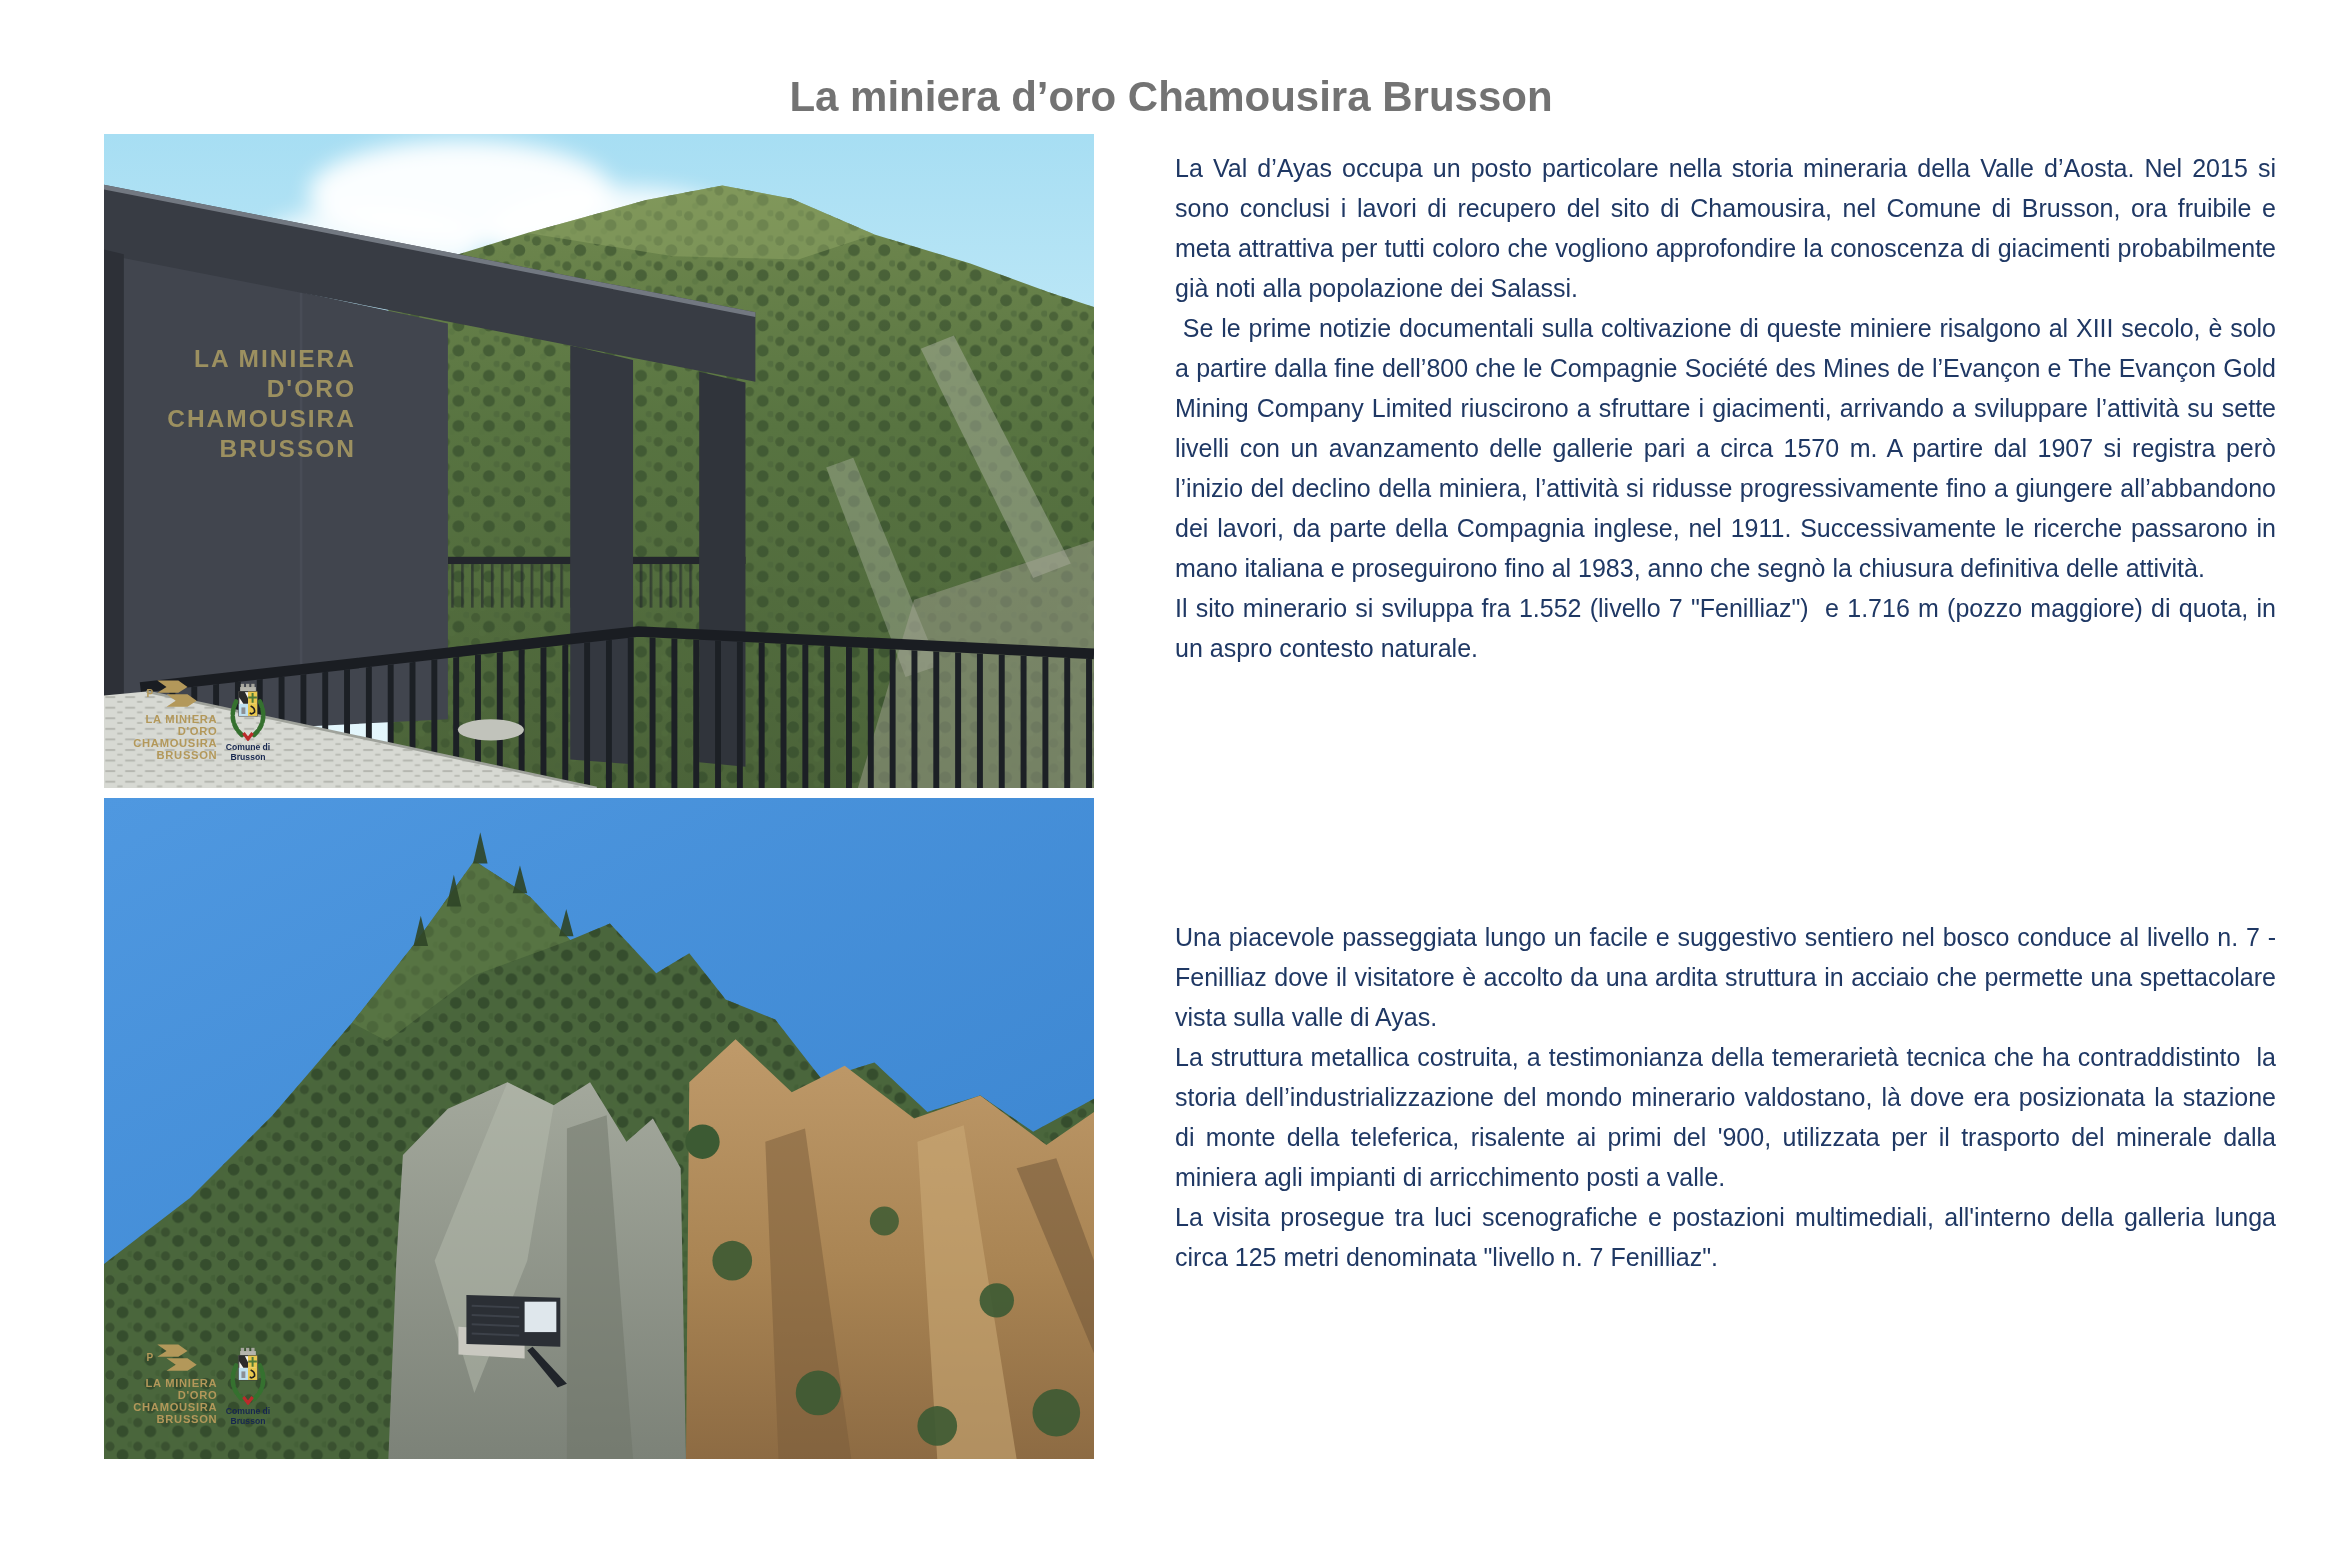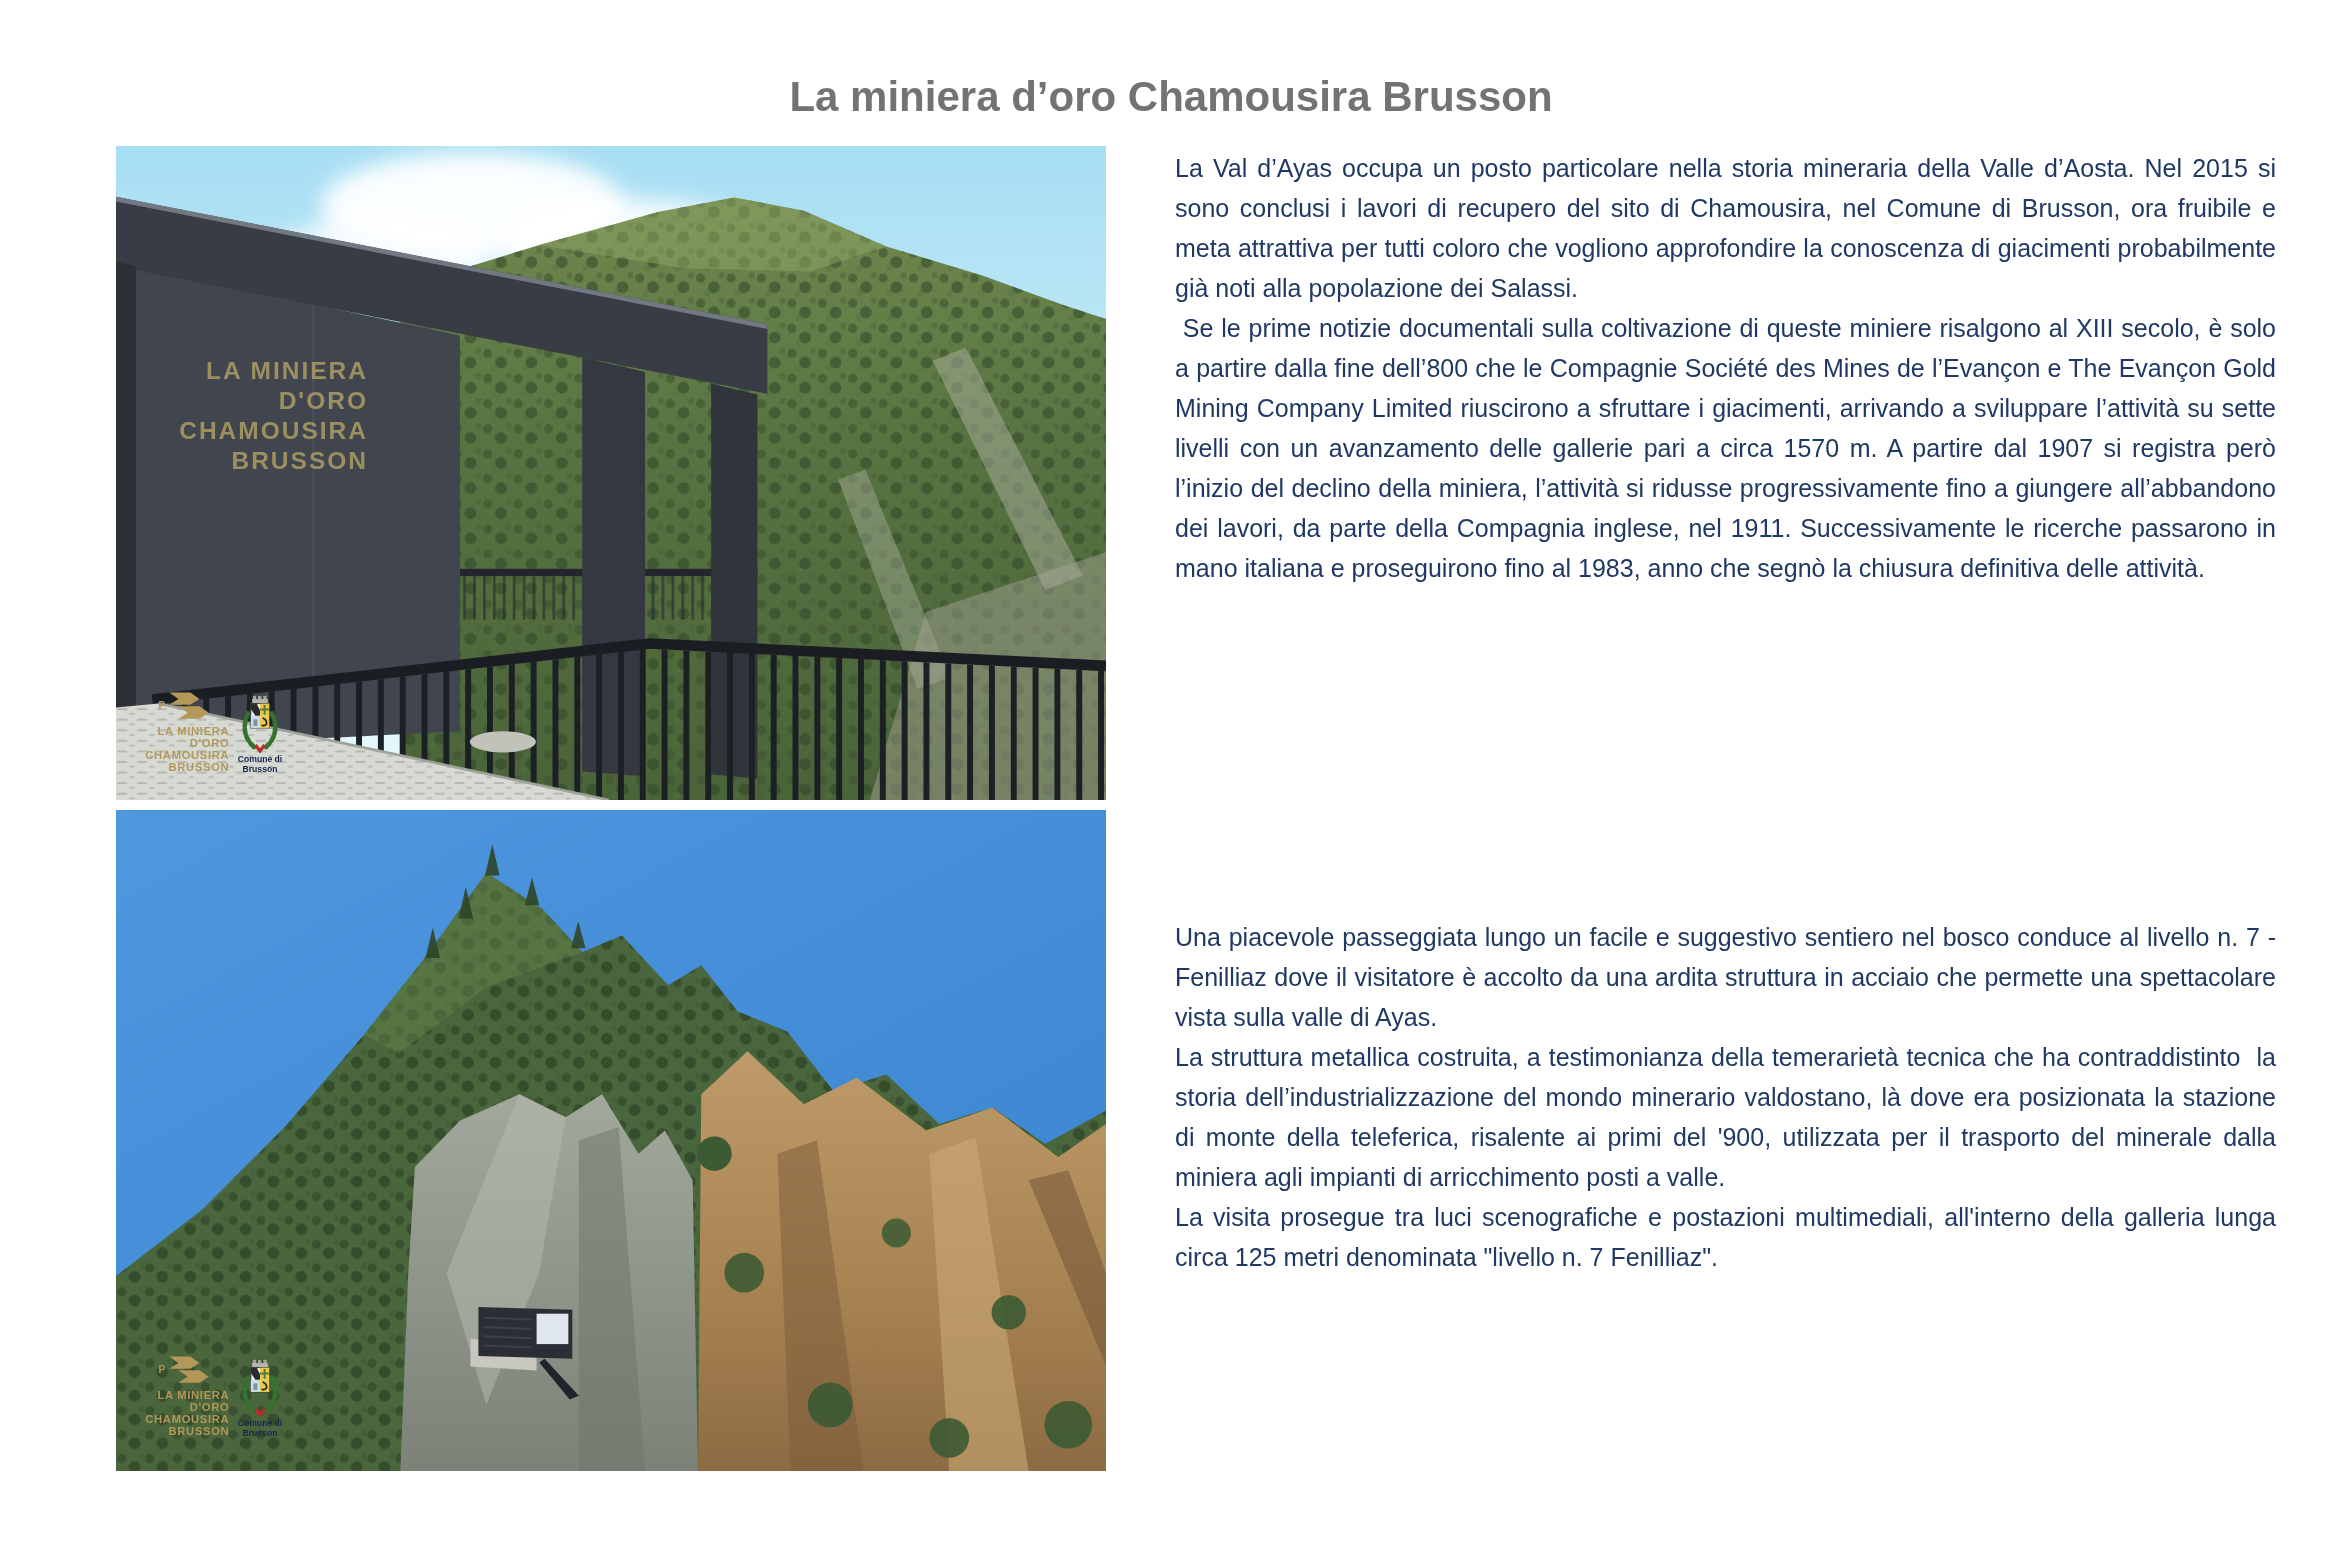--- a/index.html
+++ b/index.html
@@ -5,21 +5,21 @@
   html,body { margin:0; padding:0; background:#ffffff; }
   .page {
     position:relative; width:2342px; height:1561px; background:#ffffff;
     font-family:"Liberation Sans", sans-serif; overflow:hidden;
   }
   .doc-title {
     position:absolute; left:0; top:73px; width:100%; margin:0;
     text-align:center; font-size:42px; font-weight:700; color:#737373;
   }
   
-  figure.photo { position:absolute; margin:12px; overflow:hidden; }
+  figure.photo { position:absolute; margin:0; overflow:hidden; }
   .photo1 { left:104px; top:134px;  width:990px; height:654px;  }
   .photo2 { left:104px; top:798px; width:990px; height:661px; }
   .scene { position:absolute; inset:0; width:100%; height:100%; display:block; }
 
   .wall-sign {
     position:absolute; left:38px; top:210px; width:214px; text-align:right;
     font-weight:700; color:#9c9060; font-size:24.5px; line-height:30px; letter-spacing:2px;
   }
   .badge { position:absolute; left:26.4px; top:545px; width:87px; }
   .badge-mark-row { display:flex; align-items:center; gap:3.3px; margin-left:16px; }
@@ -270,20 +270,21 @@
       <div class="crest-text">
         <div>Comune di</div>
         <div>Brusson</div>
       </div>
     </div>
   </figure>
 
   <section class="text-col block1">
     <p>La Val d’Ayas occupa un posto particolare nella storia mineraria della Valle d’Aosta. Nel 2015 si sono conclusi i lavori di recupero del sito di Chamousira, nel Comune di Brusson, ora fruibile e meta attrattiva per tutti coloro che vogliono approfondire la conoscenza di giacimenti probabilmente già noti alla popolazione dei Salassi.</p>
     <p>&nbsp;Se le prime notizie documentali sulla coltivazione di queste miniere risalgono al XIII secolo, è solo a partire dalla fine dell’800 che le Compagnie Société des Mines de l’Evançon e The Evançon Gold Mining Company Limited riuscirono a sfruttare i giacimenti, arrivando a sviluppare l’attività su sette livelli con un avanzamento delle gallerie pari a circa 1570 m. A partire dal 1907 si registra però l’inizio del declino della miniera, l’attività si ridusse progressivamente fino a giungere all’abbandono dei lavori, da parte della Compagnia inglese, nel 1911. Successivamente le ricerche passarono in mano italiana e proseguirono fino al 1983, anno che segnò la chiusura definitiva delle attività.</p>
+    <p>Il sito minerario si sviluppa fra 1.552 (livello 7 "Fenilliaz") &nbsp;e 1.716 m (pozzo maggiore) di quota, in un aspro contesto naturale.</p>
   </section>
 
   <section class="text-col block2">
     <p>Una piacevole passeggiata lungo un facile e suggestivo sentiero nel bosco conduce al livello n. 7 - Fenilliaz dove il visitatore è accolto da una ardita struttura in acciaio che permette una spettacolare vista sulla valle di Ayas.</p>
     <p>La struttura metallica costruita, a testimonianza della temerarietà tecnica che ha contraddistinto&nbsp; la storia dell’industrializzazione del mondo minerario valdostano, là dove era posizionata la stazione di monte della teleferica, risalente ai primi del '900, utilizzata per il trasporto del minerale dalla miniera agli impianti di arricchimento posti a valle.</p>
     <p>La visita prosegue tra luci scenografiche e postazioni multimediali, all'interno della galleria lunga circa 125 metri denominata "livello n. 7 Fenilliaz".</p>
   </section>
 
 </div>
 

